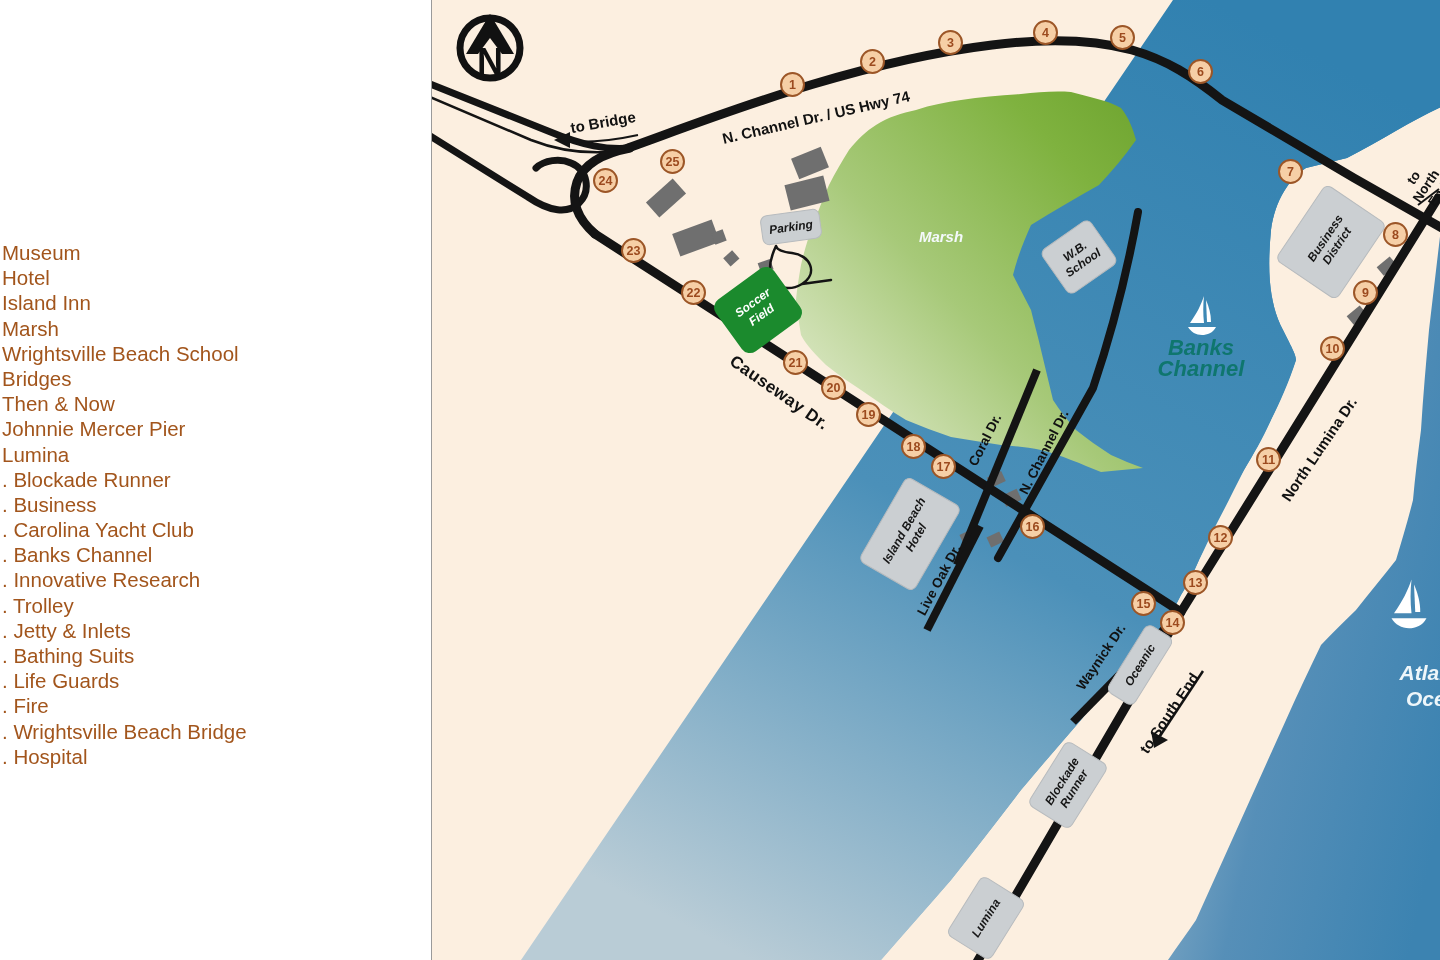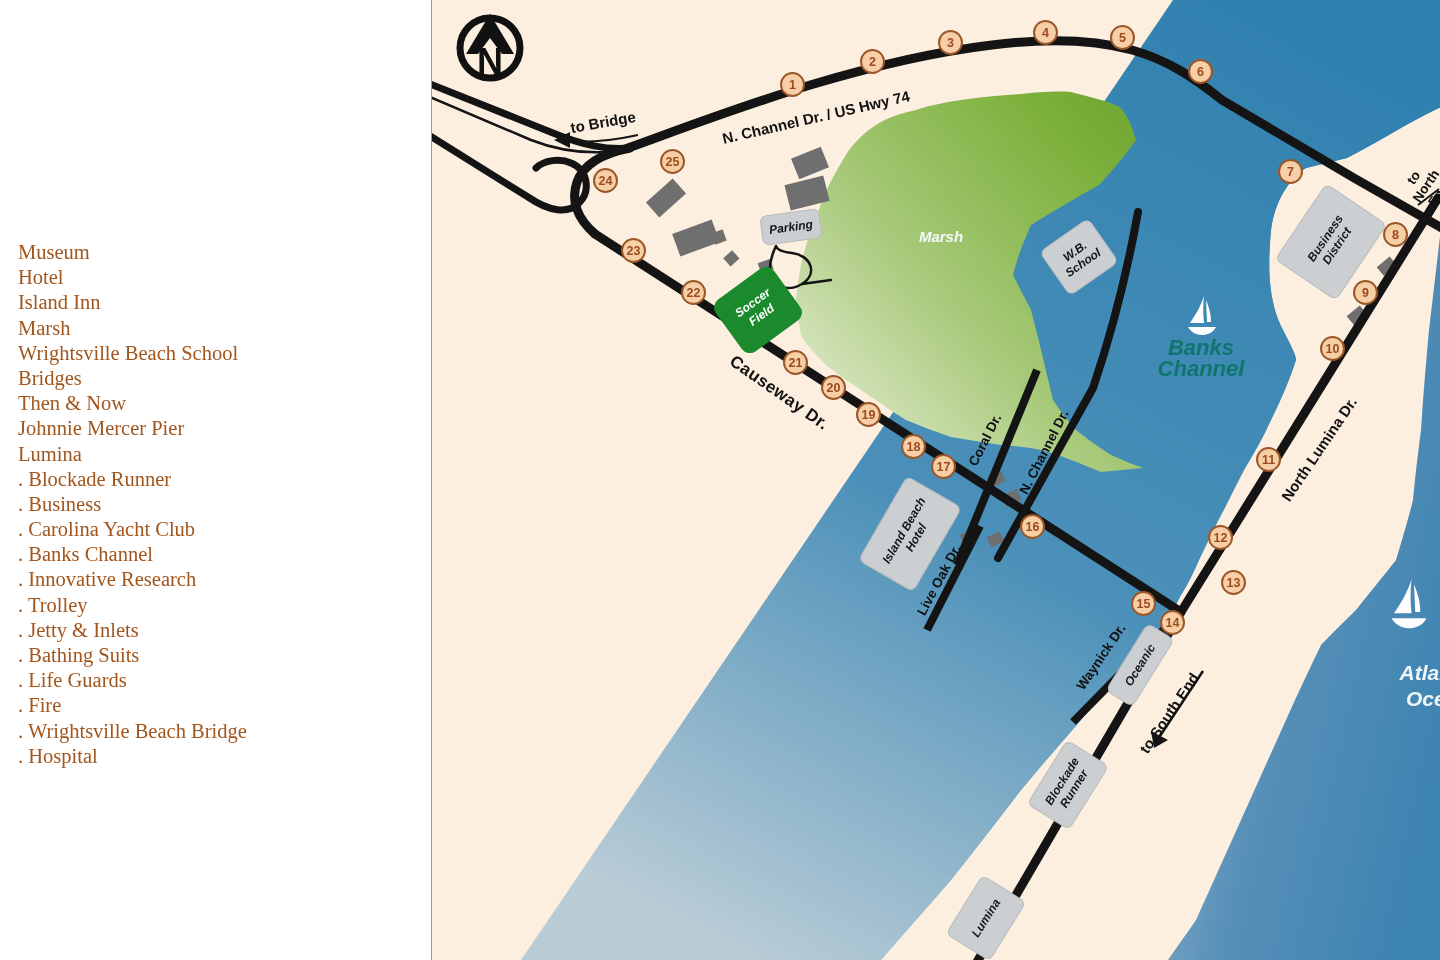--- a/index.html
+++ b/index.html
@@ -1,21 +1,21 @@
 <!DOCTYPE html>
 <html><head>
 <meta charset="utf-8">
 <style>
   html,body{margin:0;padding:0;background:#ffffff;width:1440px;height:960px;overflow:hidden;
             font-family:"Liberation Sans", sans-serif;}
   #stage{position:relative;width:1440px;height:960px;background:#ffffff;}
 
   
-  #legend{position:absolute;left:0;top:240px;width:420px;padding-left:18px;
-          color:#a2551c;font-size:20.5px;line-height:25.2px;white-space:nowrap;font-family:Liberation Serif, serif;}
+  #legend{position:absolute;left:0;top:240px;width:420px;padding-left:2px;
+          color:#a2551c;font-size:20.5px;line-height:25.2px;white-space:nowrap;}
   #legend div{height:25.2px;}
 
   
   #map{position:absolute;left:431px;top:0;width:1009px;height:960px;overflow:hidden;
        background:#fcefe0;border-left:1px solid #9a9a9a;}
   #map svg{position:absolute;left:0;top:0;}
 
   .marker{position:absolute;width:21px;height:21px;border-radius:50%;
           background:#f6cfa6;border:2.5px solid #9c5627;
           color:#9c4a1e;font-weight:bold;font-size:12.5px;
@@ -218,21 +218,21 @@
       <div class="marker" style="left: 506px; top: 30px;">3</div>
       <div class="marker" style="left: 601px; top: 20px;">4</div>
       <div class="marker" style="left: 678px; top: 25px;">5</div>
       <div class="marker" style="left: 756px; top: 59px;">6</div>
       <div class="marker" style="left: 846px; top: 159px;">7</div>
       <div class="marker" style="left: 951px; top: 222px;">8</div>
       <div class="marker" style="left: 921px; top: 280px;">9</div>
       <div class="marker" style="left: 888px; top: 336px;">10</div>
       <div class="marker" style="left: 824px; top: 447px;">11</div>
       <div class="marker" style="left: 776px; top: 525px;">12</div>
-      <div class="marker" style="left: 789px; top: 570px;">13</div>
+      <div class="marker" style="left: 751px; top: 570px;">13</div>
       <div class="marker" style="left: 728px; top: 610px;">14</div>
       <div class="marker" style="left: 699px; top: 591px;">15</div>
       <div class="marker" style="left: 588px; top: 514px;">16</div>
       <div class="marker" style="left: 499px; top: 454px;">17</div>
       <div class="marker" style="left: 469px; top: 434px;">18</div>
       <div class="marker" style="left: 424px; top: 402px;">19</div>
       <div class="marker" style="left: 389px; top: 375px;">20</div>
       <div class="marker" style="left: 351px; top: 350px;">21</div>
       <div class="marker" style="left: 249px; top: 280px;">22</div>
       <div class="marker" style="left: 189px; top: 238px;">23</div>

